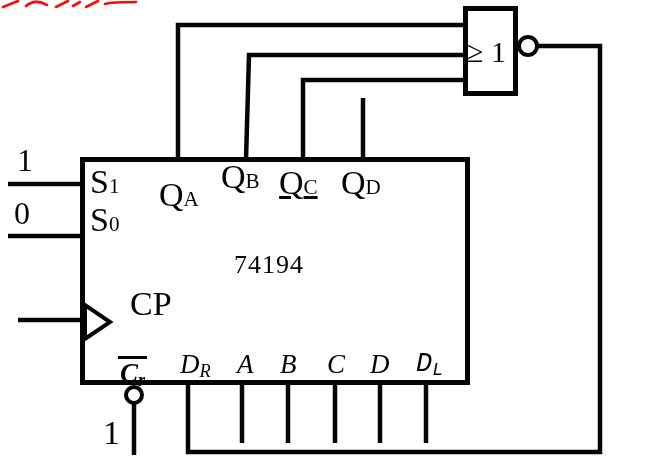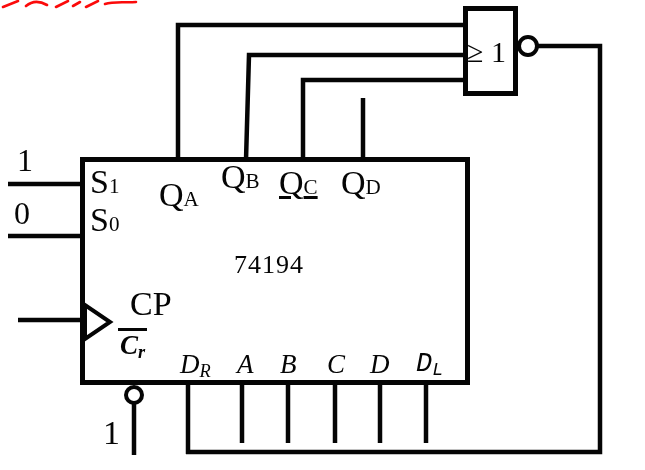--- a/index.html
+++ b/index.html
@@ -84,21 +84,21 @@
   <div class="lbl pin-top" style="left:90px;top:203px;"><span>S</span><span class="ssub">0</span></div>
   <div class="lbl pin-top" style="left:159px;top:178px;"><span>Q</span><span class="ssub">A</span></div>
   <div class="lbl pin-top" style="left:221px;top:160px;"><span>Q</span><span class="ssub">B</span></div>
   <div class="lbl pin-top" style="left:279px;top:166px;text-decoration:underline;"><span>Q</span><span class="ssub">C</span></div>
   <div class="lbl pin-top" style="left:341px;top:166px;"><span>Q</span><span class="ssub">D</span></div>
 
   <div class="lbl part-lbl" style="left:234px;top:241px;">74194</div>
 
   <div class="lbl pin-top" style="left:100px;top:287px;margin-left:30px;"><span>CP</span></div>
 
-  <div class="lbl pin-bot bold" style="left:118px;top:328px;"><span class="overbar"><span>C</span><span class="msub">r</span></span></div>
+  <div class="lbl pin-bot bold" style="left:118px;top:356px;"><span class="overbar"><span>C</span><span class="msub">r</span></span></div>
   <div class="lbl pin-bot" style="left:180px;top:351px;text-align:right;"><span>D</span><span class="msub">R</span></div>
   <div class="lbl pin-bot" style="left:237px;top:351px;"><span>A</span></div>
   <div class="lbl pin-bot" style="left:280px;top:351px;"><span>B</span></div>
   <div class="lbl pin-bot" style="left:327px;top:351px;"><span>C</span></div>
   <div class="lbl pin-bot" style="left:370px;top:351px;"><span>D</span></div>
   <div class="lbl pin-bot" style="left:416px;top:351px;font-family:Liberation Mono, monospace;"><span>D</span><span class="msub">L</span></div>
 
 </div>
 
 </body></html>

